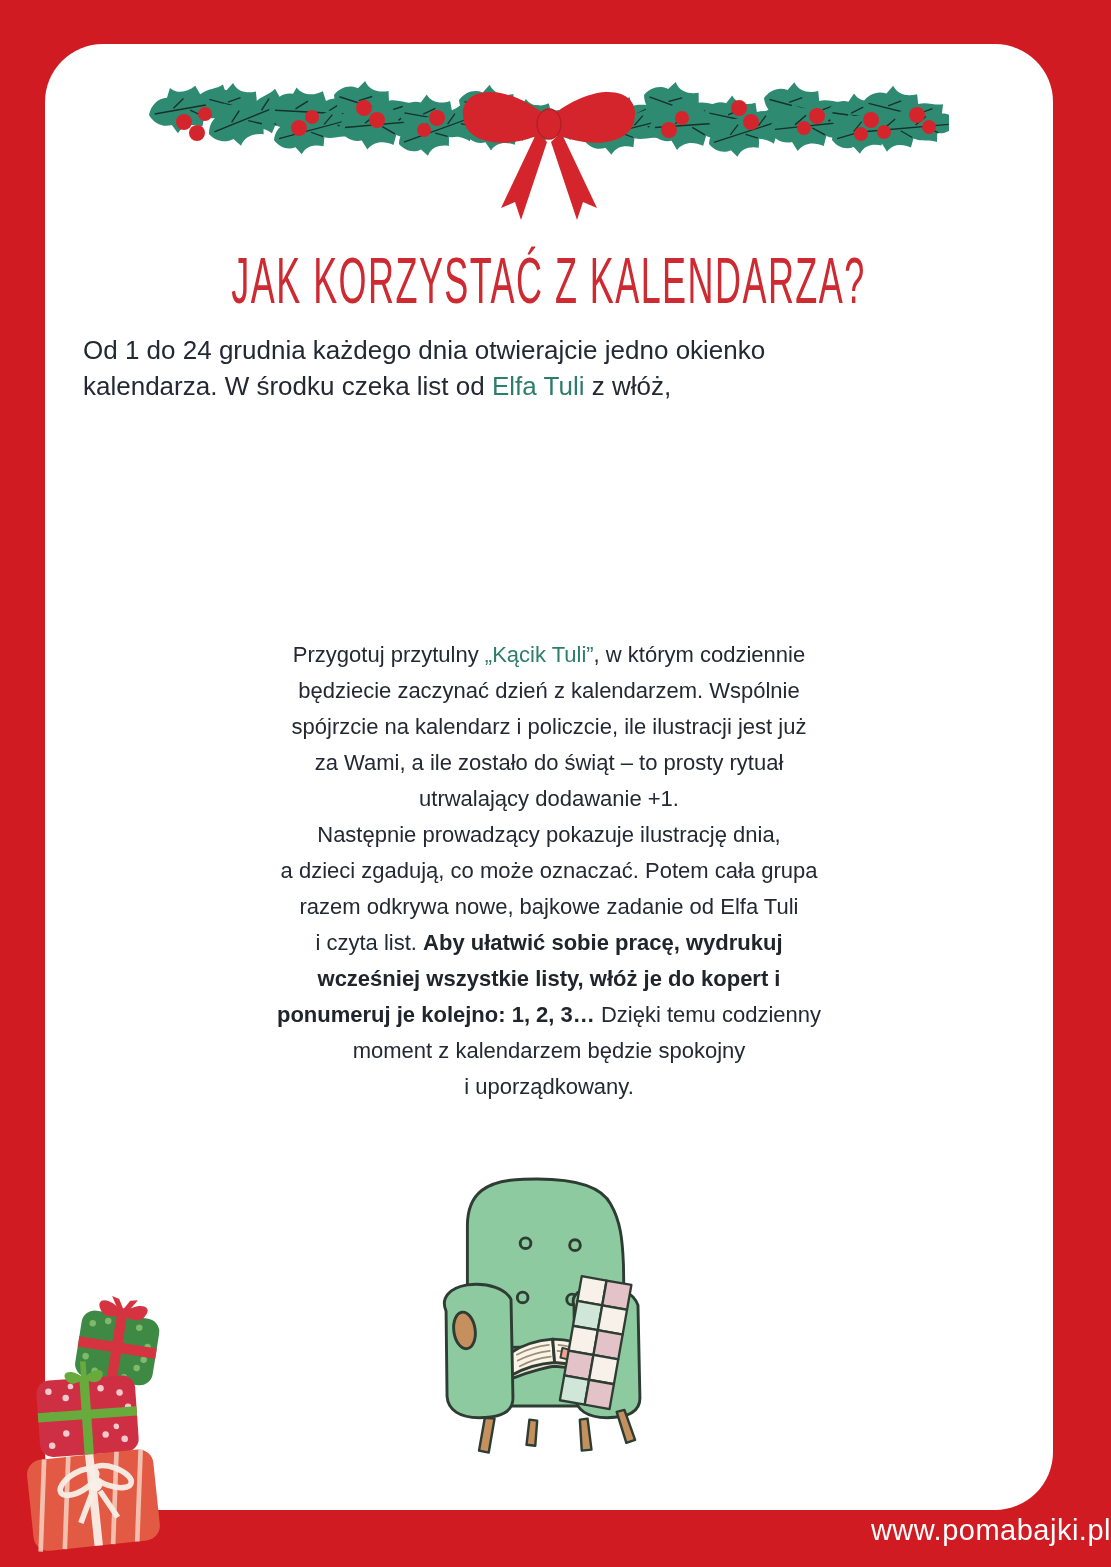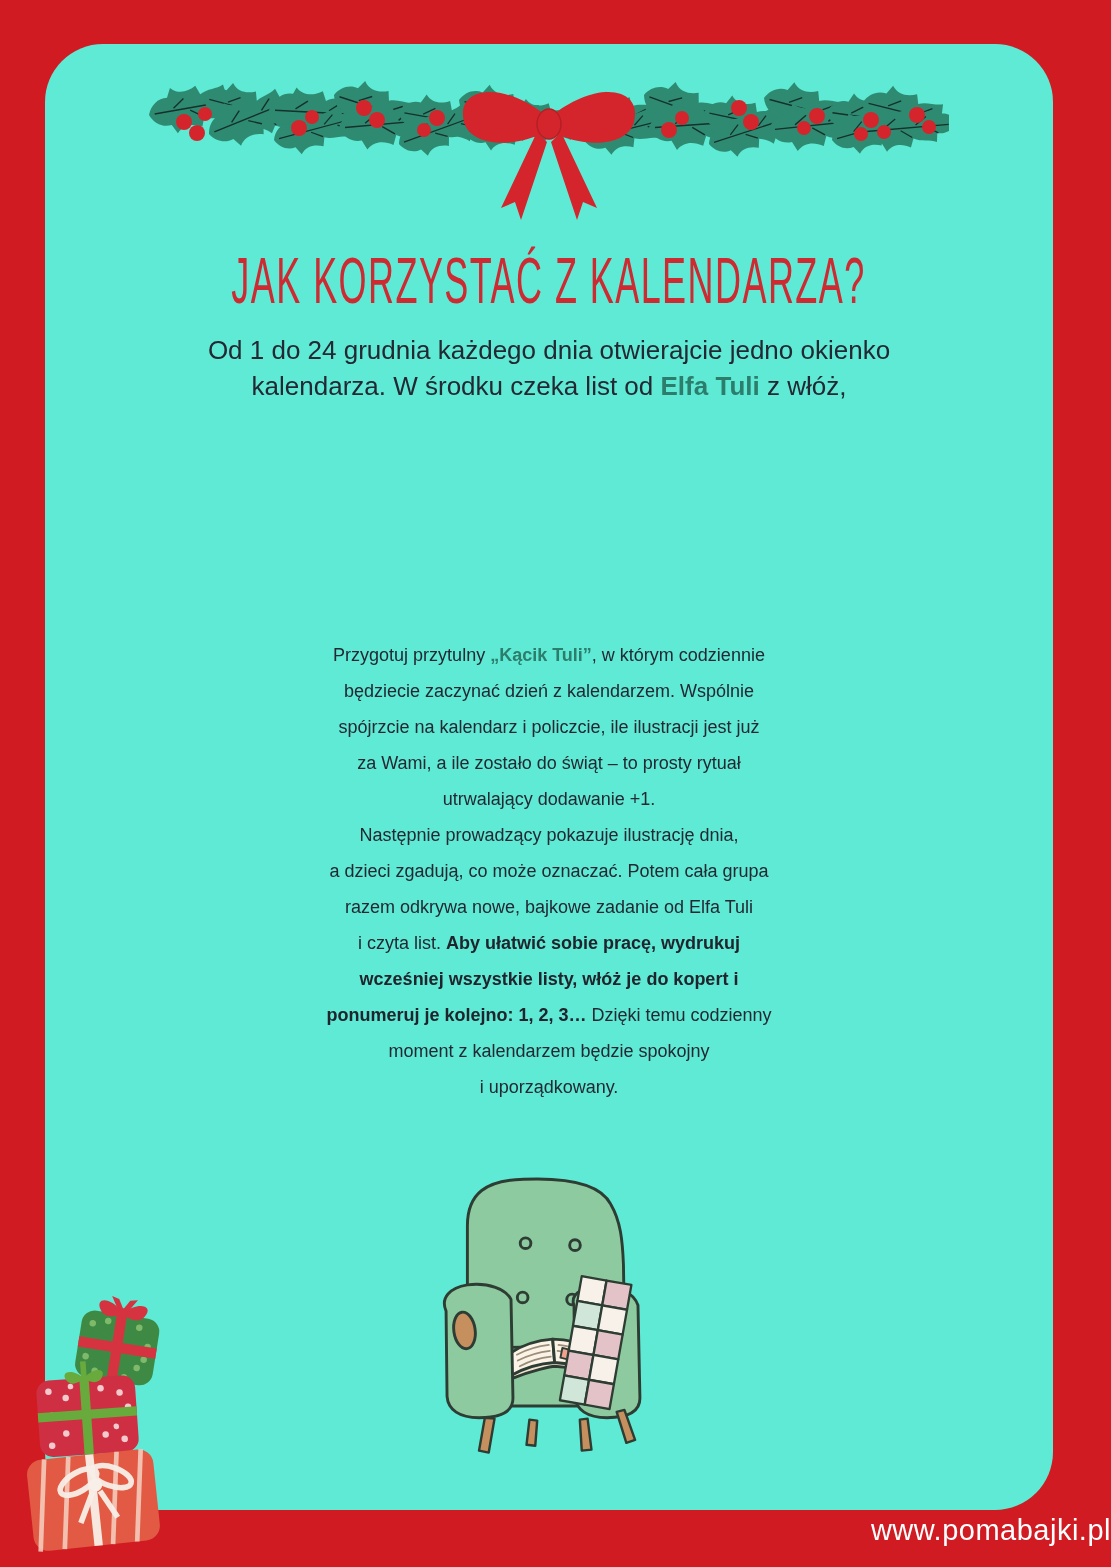--- a/index.html
+++ b/index.html
@@ -3,44 +3,44 @@
 <meta charset="utf-8">
 <style>
   html,body{margin:0;padding:0;}
   body{
     width:1111px;height:1567px;position:relative;overflow:hidden;
     background:#d01b22;
     font-family:"Liberation Sans",sans-serif;
   }
   .card{
     position:absolute;left:45px;top:44px;width:1008px;height:1466px;
-    background:#5eead4;border-radius:58px;z-index:1;
+    background:#ffffff;border-radius:58px;z-index:1;
   }
   .garland{position:absolute;top:26px;left:50%;transform:translateX(-50%);width:800px;height:160px;}
   .title{
     position:absolute;top:208px;left:0;width:100%;text-align:center;
     color:#cd2a32;font-size:50px;font-weight:500;white-space:nowrap;
   }
   .title span{display:inline-block;transform:scale(0.72,1.30);letter-spacing:2px;}
   .intro{
-    position:absolute;top:288px;left:0;width:100%;text-align:center;
-    font-size:26px;line-height:36px;color:#232833;
+    position:absolute;top:288px;left:0;width:100%;text-align:left;
+    font-size:26px;line-height:36px;color:#232833;padding-left:38px;
   }
   .badge{
     position:absolute;top:474px;left:50%;transform:translateX(-50%);
     width:316px;height:90px;background:#2e8073;border-radius:46px;
     display:flex;align-items:center;justify-content:center;
     color:#ffffff;font-size:40px;white-space:nowrap;
   }
   .badge span{display:inline-block;transform:scale(0.70,1.28);letter-spacing:3px;}
   .body-text{
     position:absolute;top:593px;left:0;width:100%;text-align:center;
-    font-size:18px;line-height:36px;color:#232833;
-  }
-  .seg-teal{color:#2d7d6c;font-weight:bold;}
+    font-size:22px;line-height:36px;color:#232833;
+  }
+  .seg-teal{color:#2d7d6c;font-weight:normal;}
   .seg-bold{color:#20242c;font-weight:bold;margin-top:36px;}
   .armchair{position:absolute;left:372px;top:1118px;width:252px;height:302px;}
   .gifts{position:absolute;left:24px;top:1288px;width:140px;height:272px;z-index:6;}
   .footer{
     position:absolute;left:0;top:1514px;width:100%;text-align:right;
     color:#ffffff;font-size:29px;letter-spacing:0.5px;z-index:2;
   }
 </style>
 </head>
 <body>

